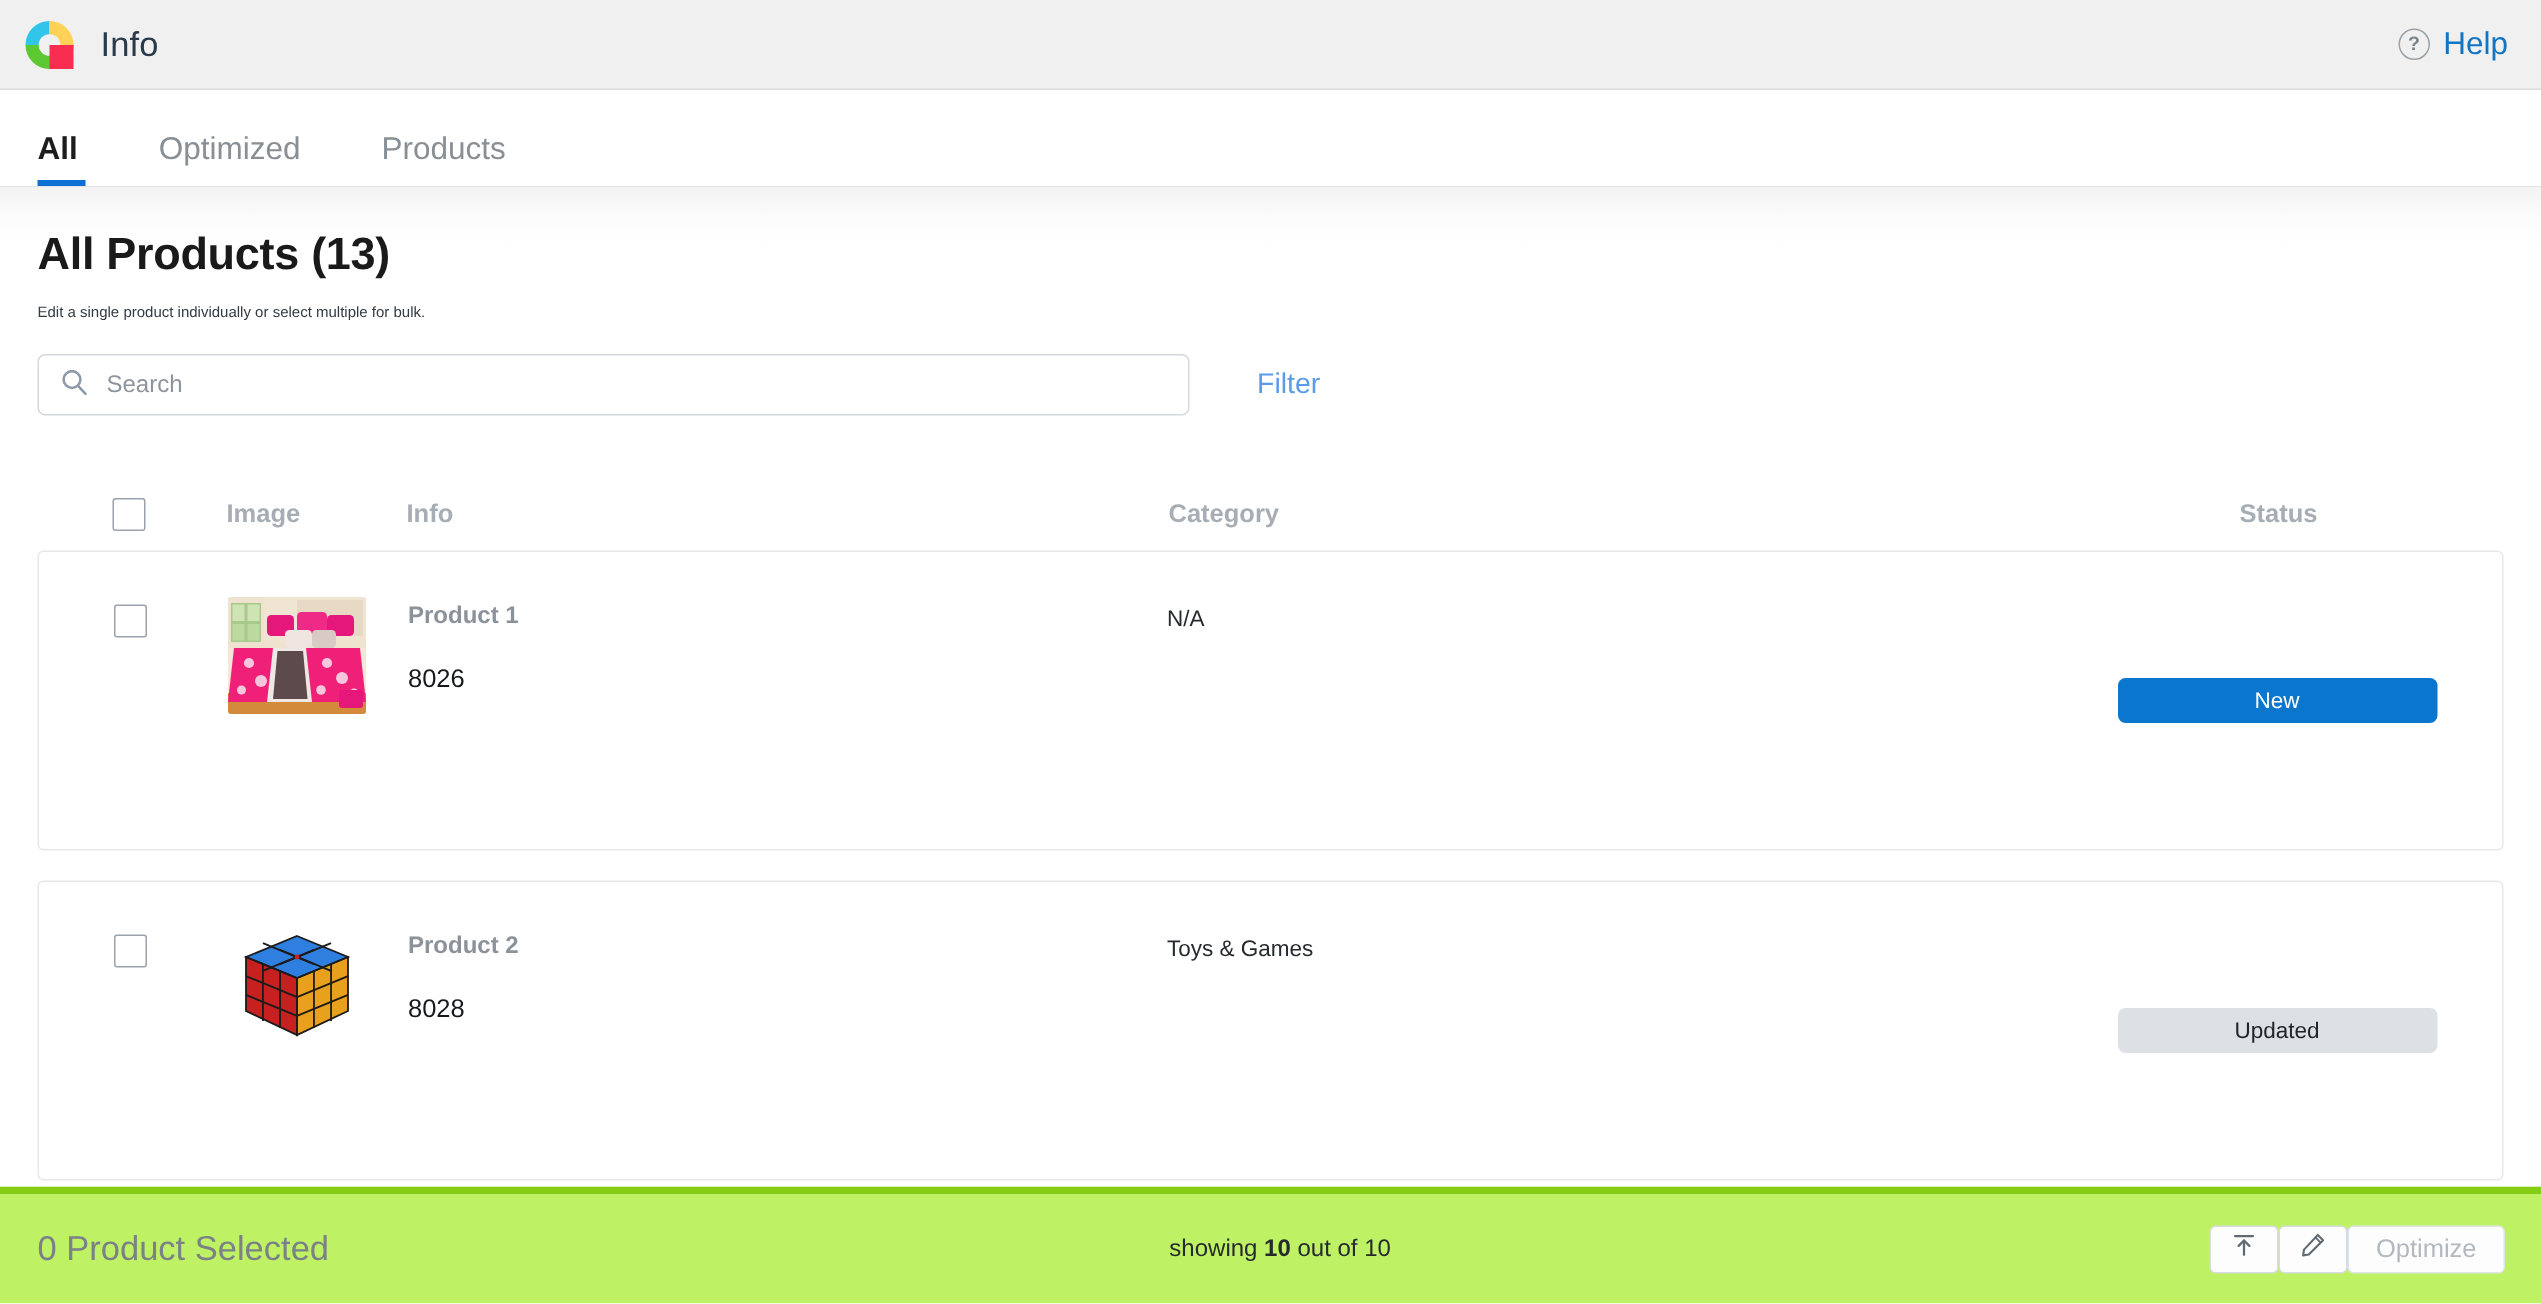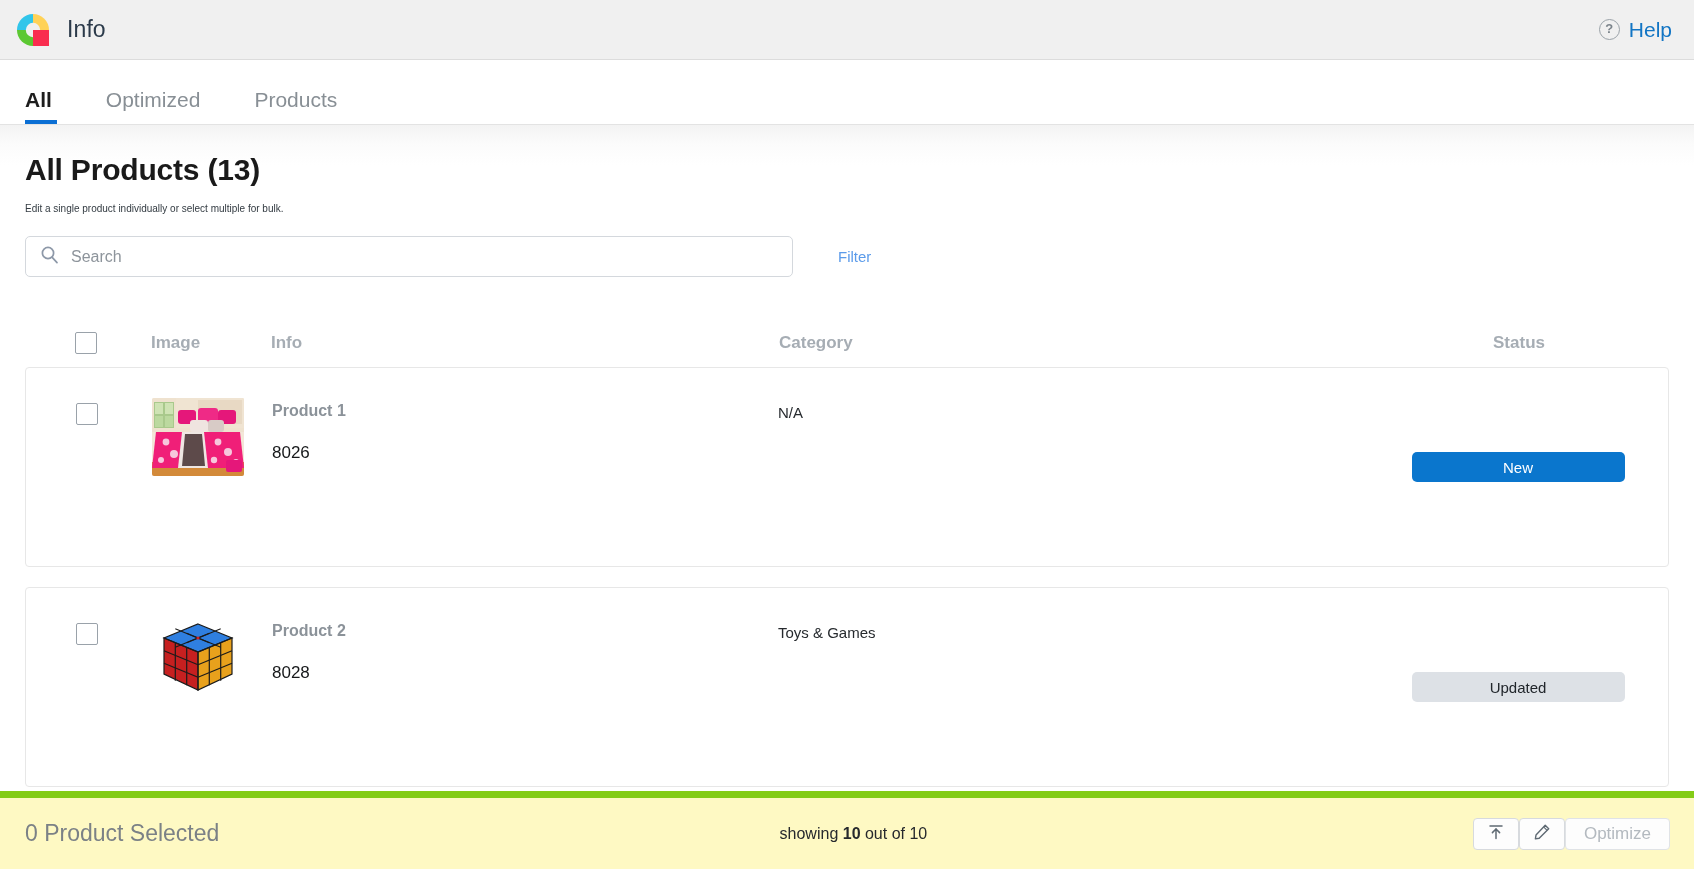--- a/index.html
+++ b/index.html
@@ -142,21 +142,21 @@
     outline: none;
     flex: 1;
     font-size: 16px;
     color: #333;
     font-family: "Liberation Sans", sans-serif;
     background: transparent;
   }
   .search-input::placeholder { color: #8d949b; }
   .filter-link {
     color: #5b9bea;
-    font-size: 15px;
+    font-size: 19px;
     margin-left: 45px;
     cursor: pointer;
   }
 
   
   .table-head {
     display: flex;
     align-items: center;
     height: 36px;
     margin-top: 48px;
@@ -239,22 +239,22 @@
     align-items: center;
     justify-content: center;
   }
   .status-new { background: #0a76cd; color: #ffffff; }
   .status-updated { background: #dde1e6; color: #21262b; }
 
   
   .bottombar {
     height: 78px;
     min-height: 78px;
-    background: #fef9c3;
-    border-top: 7px solid #84cc16;
+    background: #bef264;
+    border-top: 5px solid #84cc16;
     display: flex;
     align-items: center;
     padding: 0 24px 0 25px;
   }
   .selected-text {
     font-size: 23px;
     color: #7b8186;
   }
   .showing-text {
     font-size: 16px;

